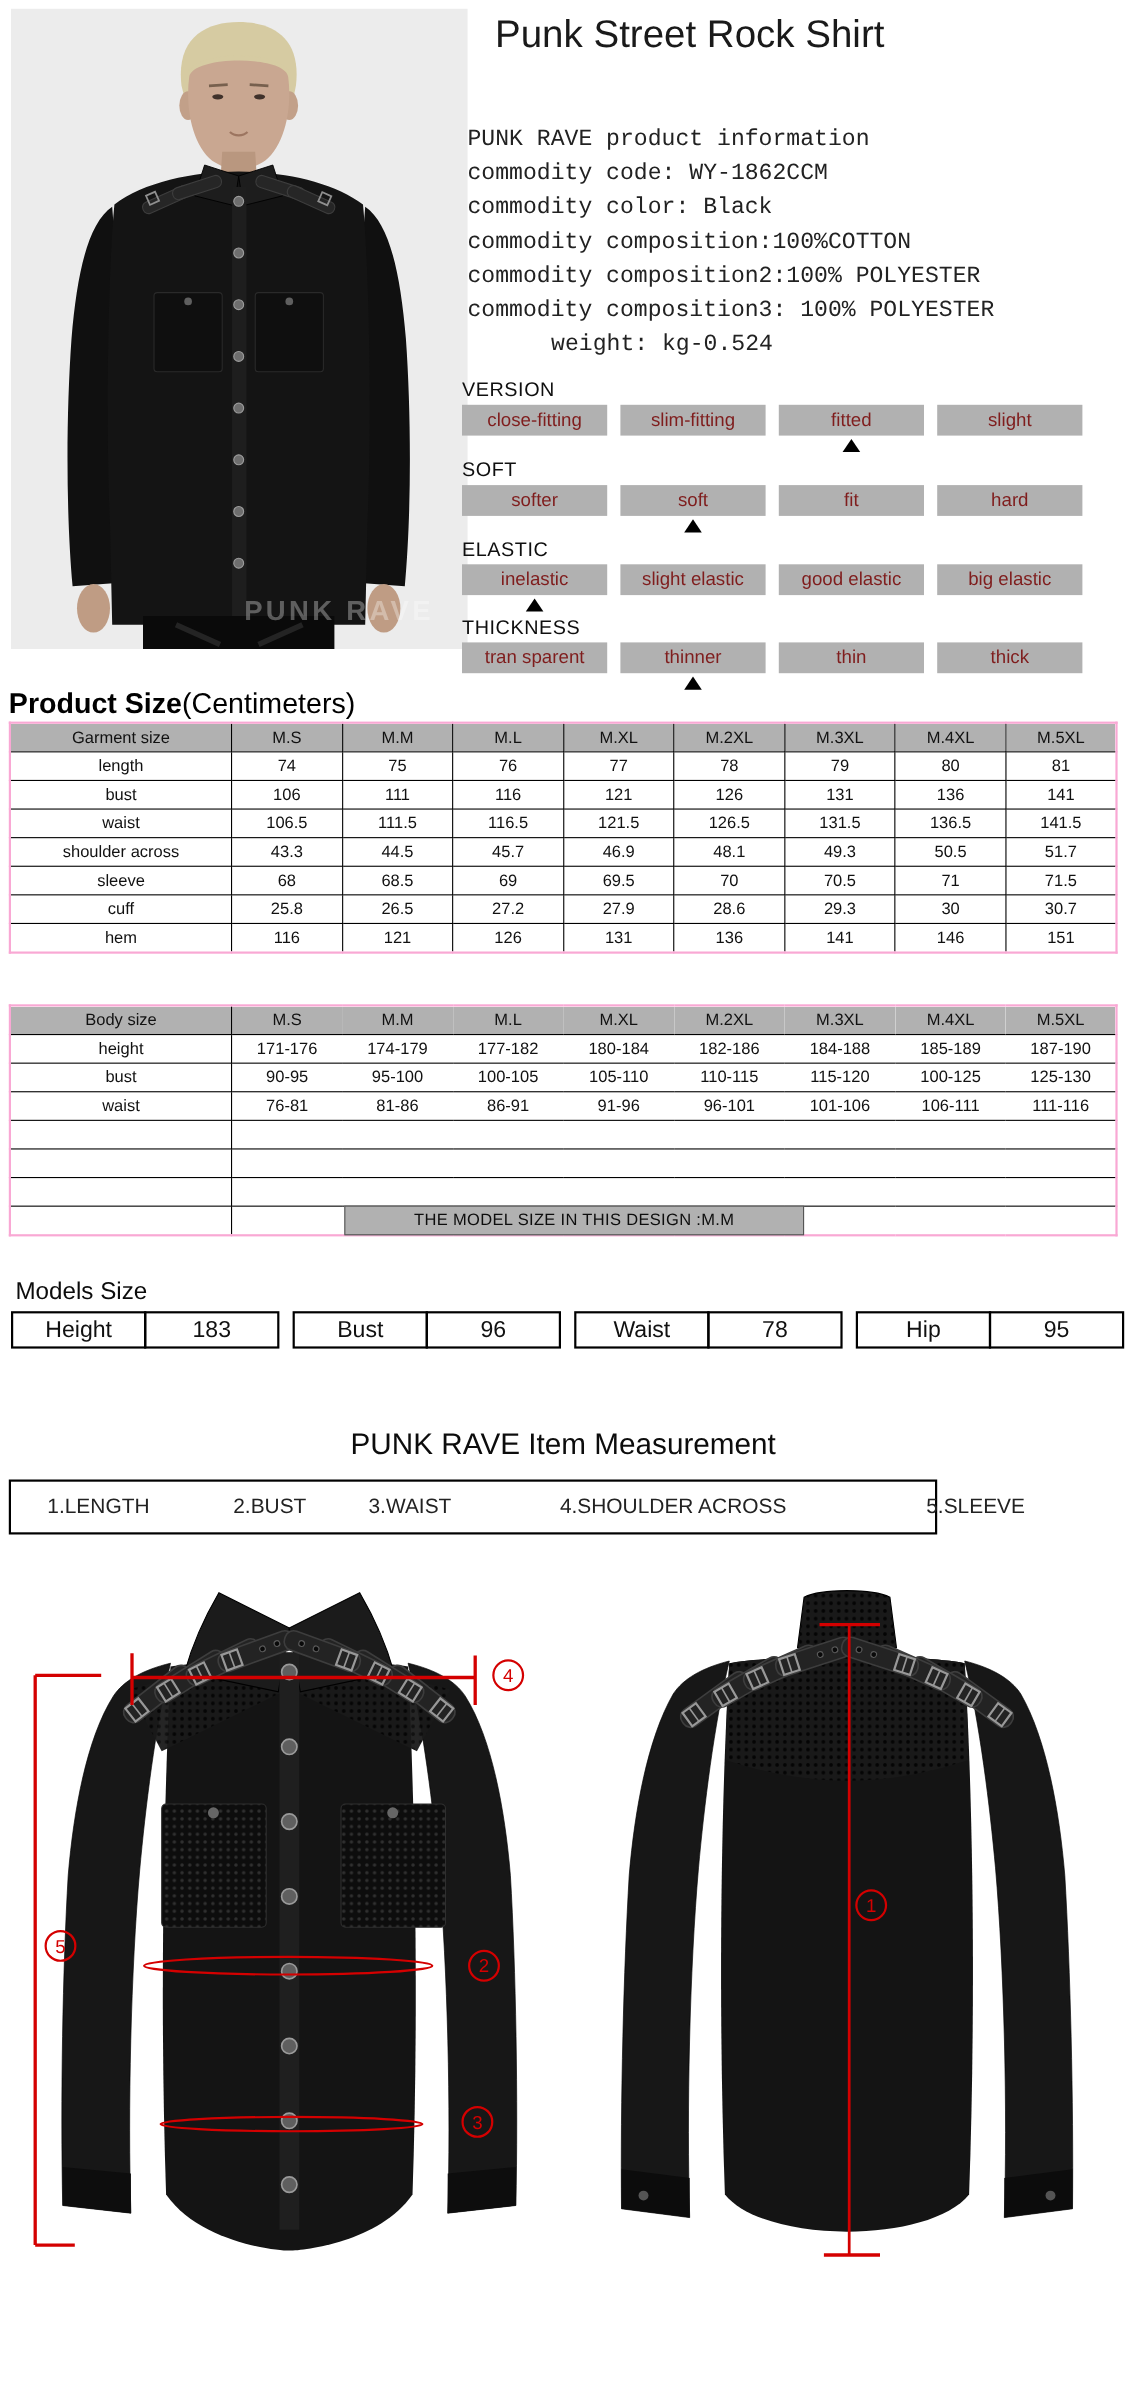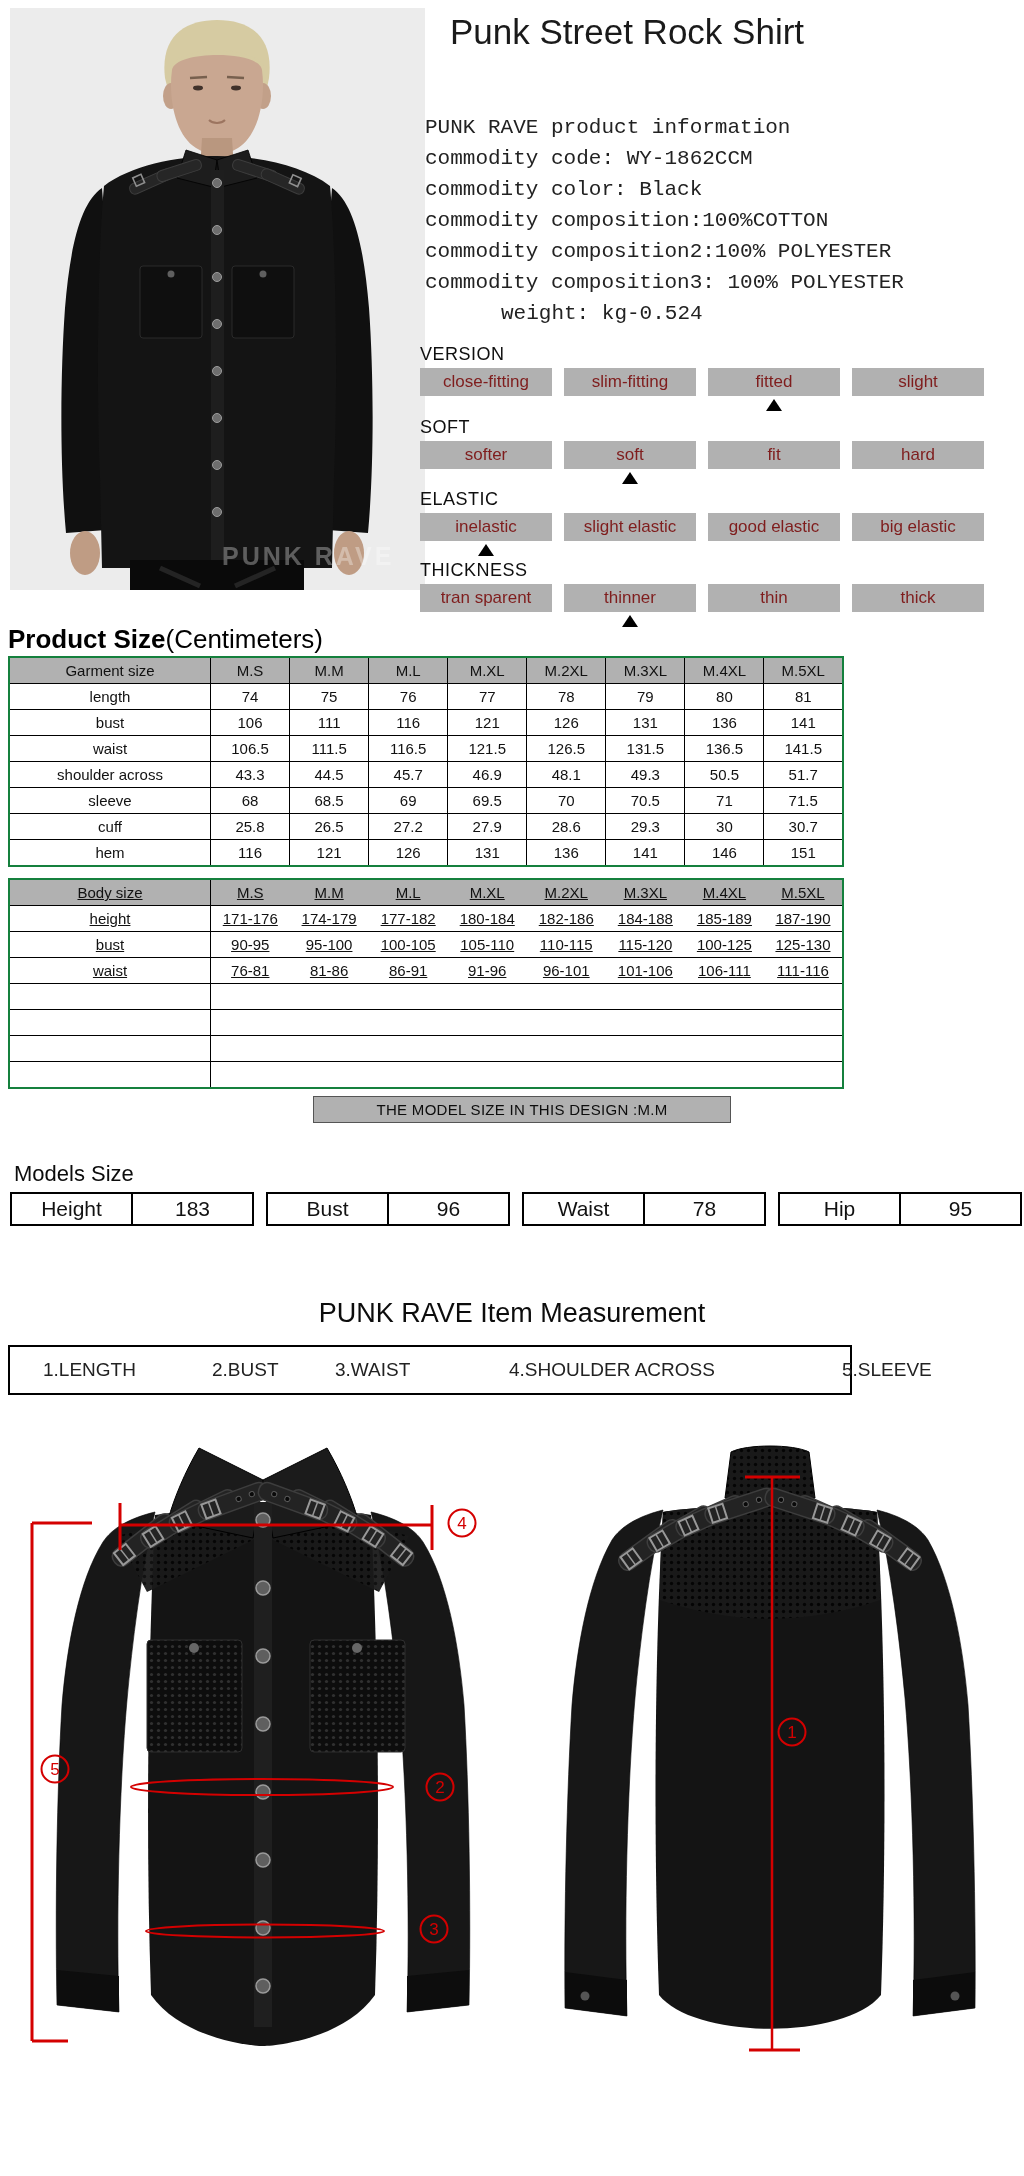--- a/index.html
+++ b/index.html
@@ -21,26 +21,26 @@
   .attr-label{position:absolute;left:420px;font-size:18px;color:#0f0f0f;letter-spacing:0.5px;}
   .attr-row{position:absolute;left:420px;width:567px;display:flex;gap:12px;}
   .attr-btn{width:132px;height:28px;background:#b1b1b1;color:#7f1d1d;font-size:17px;
             display:flex;align-items:center;justify-content:center;white-space:nowrap;}
   .tri{position:absolute;width:0;height:0;border-left:8px solid transparent;
        border-right:8px solid transparent;border-bottom:12px solid #000;}
 
   
   .size-heading{position:absolute;left:8px;top:624px;font-size:26px;color:#000;}
   .size-heading b{font-weight:bold;}
-  table.sz{position:absolute;left:8px;border-collapse:collapse;table-layout:fixed;width:836px;
-           border:2px solid #15803d;font-size:15px;color:#111;}
+  table.sz{position:absolute;left:8px;border-collapse:collapse;table-layout:fixed;width:1008px;
+           border:2px solid #f9a8d4;font-size:15px;color:#111;}
   table.sz td{height:25px;text-align:center;vertical-align:middle;padding:0;overflow:hidden;}
   table.t1{top:656px;}
   table.t1 td{border:1px solid #000;}
-  table.t2{top:878px;text-decoration:underline;}
+  table.t2{top:913px;}
   table.t2 td{border-top:1px solid #000;border-bottom:1px solid #000;}
   table.t2 td.c0{border-right:1px solid #000;}
   td.c0{width:200px;}
   tr.hdr td{background:#b1b1b1;}
 
   .model-note{position:absolute;left:313px;top:1096px;width:418px;height:27px;background:#b1b1b1;
               border:1px solid #555;box-sizing:border-box;display:flex;align-items:center;justify-content:center;
               font-size:15px;color:#0d0d0d;letter-spacing:0.3px;}
 
   

